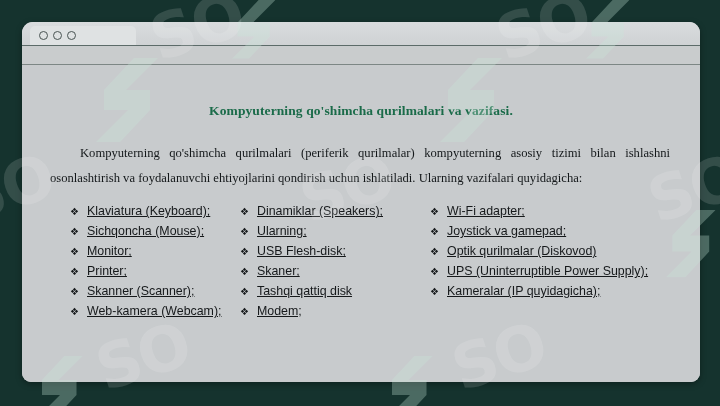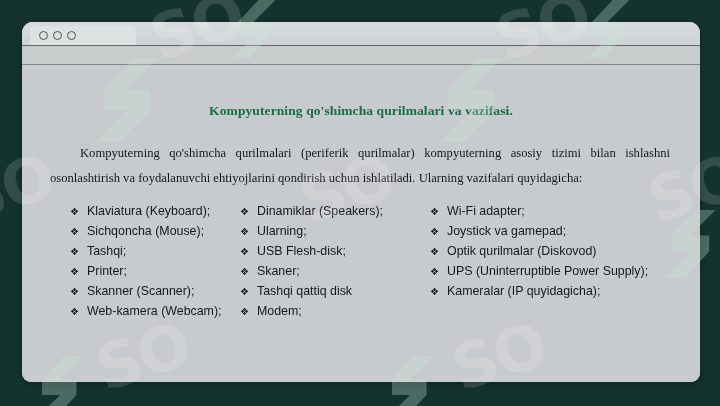--- a/index.html
+++ b/index.html
@@ -158,20 +158,21 @@
     color: #16191b;
     width: 17px;
     min-width: 17px;
     line-height: 1;
   }
   .bullet-text {
     font-family: "Liberation Sans", sans-serif;
     font-size: 12.4px;
     color: #16191b;
     line-height: 1;
+    text-decoration: underline;
   }
 </style>
 </head>
 <body>
 
 <div id="app-window">
 
   <div id="title-bar">
     <div id="window-tab">
       <span class="dot"></span>
@@ -193,21 +194,21 @@
           <div class="bullet-item">
             <span class="bullet-mark">❖</span>
             <span class="bullet-text">Klaviatura (Keyboard);</span>
           </div>
           <div class="bullet-item">
             <span class="bullet-mark">❖</span>
             <span class="bullet-text">Sichqoncha (Mouse);</span>
           </div>
           <div class="bullet-item">
             <span class="bullet-mark">❖</span>
-            <span class="bullet-text">Tashqi;</span>
+            <span class="bullet-text">Monitor;</span>
           </div>
           <div class="bullet-item">
             <span class="bullet-mark">❖</span>
             <span class="bullet-text">Printer;</span>
           </div>
           <div class="bullet-item">
             <span class="bullet-mark">❖</span>
             <span class="bullet-text">Skanner (Scanner);</span>
           </div>
           <div class="bullet-item">

